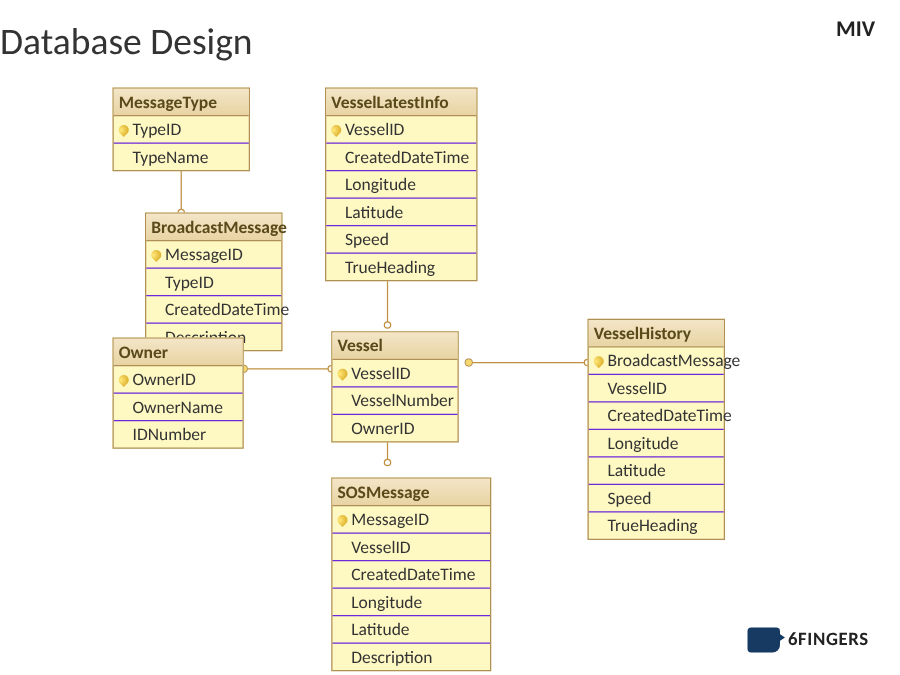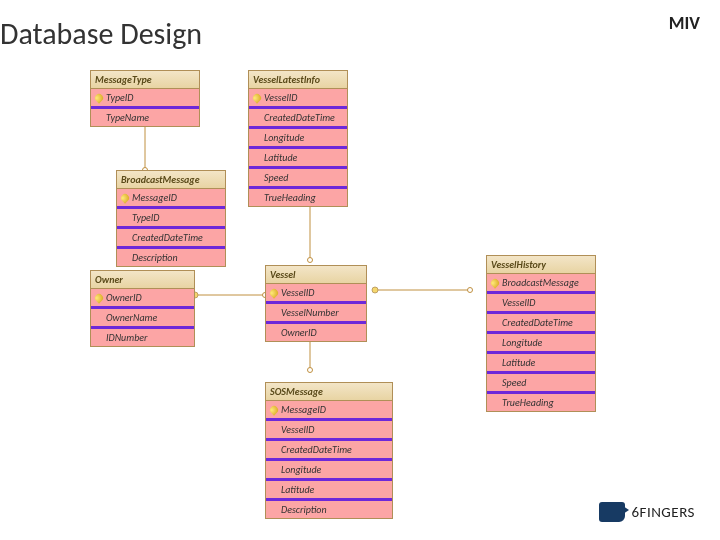--- a/index.html
+++ b/index.html
@@ -33,37 +33,36 @@
   .canvas {
     position: absolute;
     top: 70px;
     left: 70px;
     width: 580px;
     height: 460px;
   }
   .table {
     position: absolute;
     border: 1px solid #b08f57;
-    background: #fca5a5;
-    font-size: 10px;
+    background: #fef9c3;
+    font-size: 14px;
     color: #333;
-    font-style: italic;
   }
   .thead {
     background: linear-gradient(#f3e5c7, #e8d4a3);
     padding: 2px 4px;
     font-weight: 700;
     color: #5a4a1a;
     border-bottom: 1px solid #b08f57;
   }
   .trow {
     display: flex;
     align-items: center;
     padding: 2px 4px;
-    border-bottom: 3px solid #6d28d9;
+    border-bottom: 1px solid #6d28d9;
     min-height: 14px;
   }
   .trow:last-child { border-bottom: none; }
   .key {
     display: inline-block;
     width: 8px;
     height: 8px;
     margin-right: 3px;
     flex-shrink: 0;
   }
@@ -101,21 +100,21 @@
     content: "";
     position: absolute;
     right: -4px; top: 4px;
     width: 0; height: 0;
     border-left: 6px solid #173a63;
     border-top: 4px solid transparent;
     border-bottom: 4px solid transparent;
   }
   .logo .txt {
     font-size: 15px;
-    font-weight: 400;
+    font-weight: 700;
     letter-spacing: 0.5px;
     color: #222;
   }
 </style>
 </head>
 <body>
 
 <div class="title">Database Design</div>
 <div class="corner">MIV</div>
 
@@ -183,21 +182,21 @@
     <div class="trow">
         <span class="spacer"></span>
         <span>OwnerName</span>
       </div>
     <div class="trow">
         <span class="spacer"></span>
         <span>IDNumber</span>
       </div>
   </div>
 
-  <div class="table" style="left:178px; top:0; width:100px;">
+  <div class="table" style="left:190px; top:0; width:122px;">
     <div class="thead">VesselLatestInfo</div>
     <div class="trow">
         <span class="key on"></span>
         <span>VesselID</span>
       </div>
     <div class="trow">
         <span class="spacer"></span>
         <span>CreatedDateTime</span>
       </div>
     <div class="trow">
@@ -227,21 +226,21 @@
     <div class="trow">
         <span class="spacer"></span>
         <span>VesselNumber</span>
       </div>
     <div class="trow">
         <span class="spacer"></span>
         <span>OwnerID</span>
       </div>
   </div>
 
-  <div class="table" style="left:400px; top:185px; width:110px;margin-left:16px;">
+  <div class="table" style="left:400px; top:185px; width:110px;">
     <div class="thead">VesselHistory</div>
     <div class="trow">
         <span class="key on"></span>
         <span>BroadcastMessage</span>
       </div>
     <div class="trow">
         <span class="spacer"></span>
         <span>VesselID</span>
       </div>
     <div class="trow">

